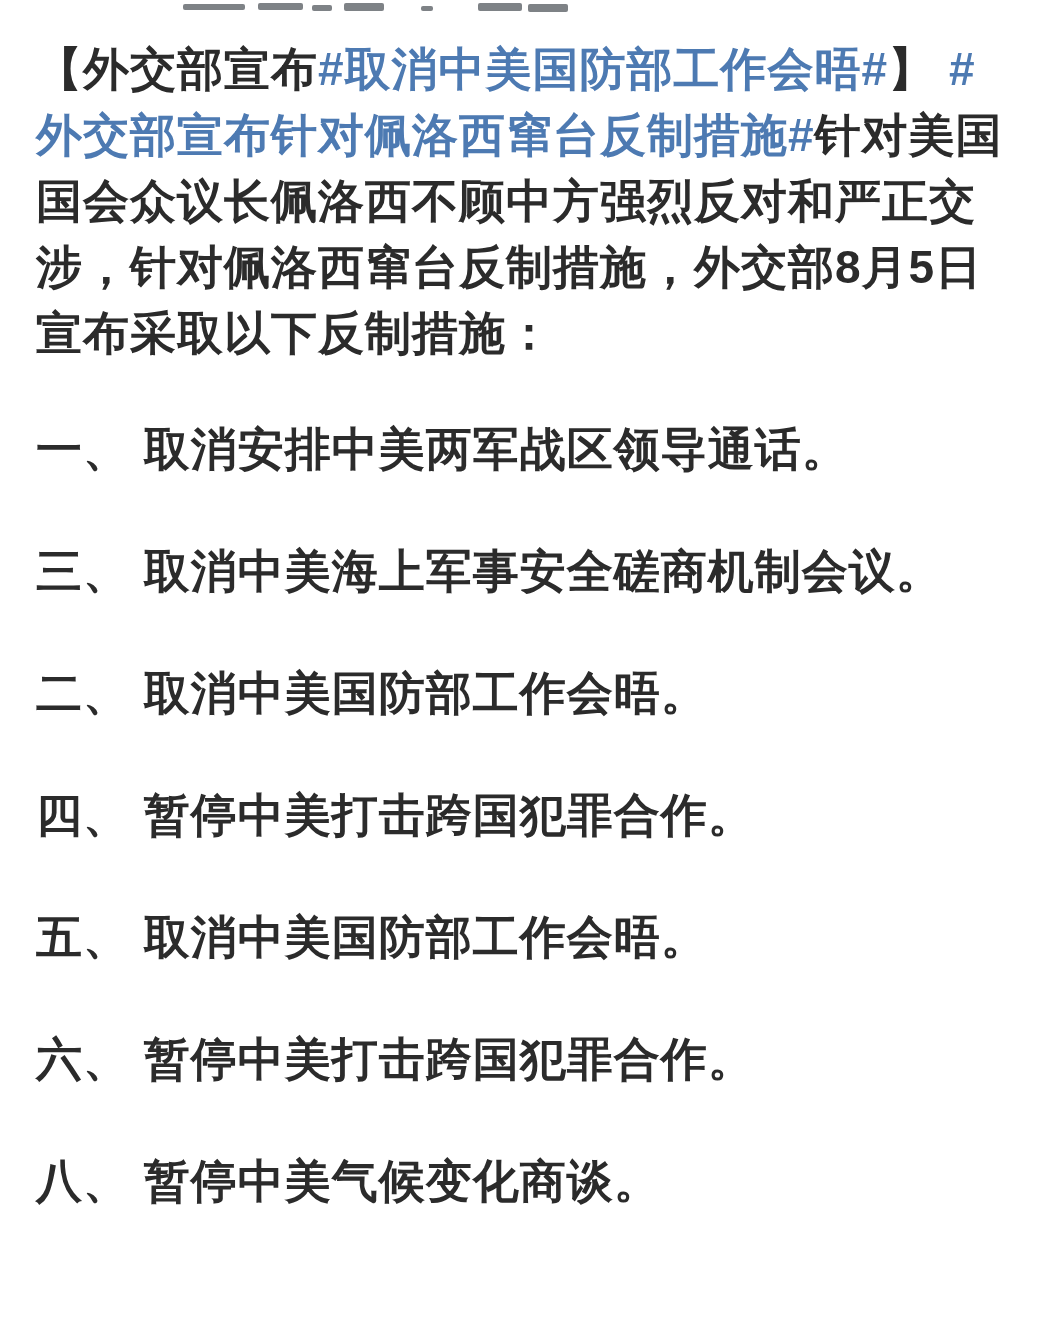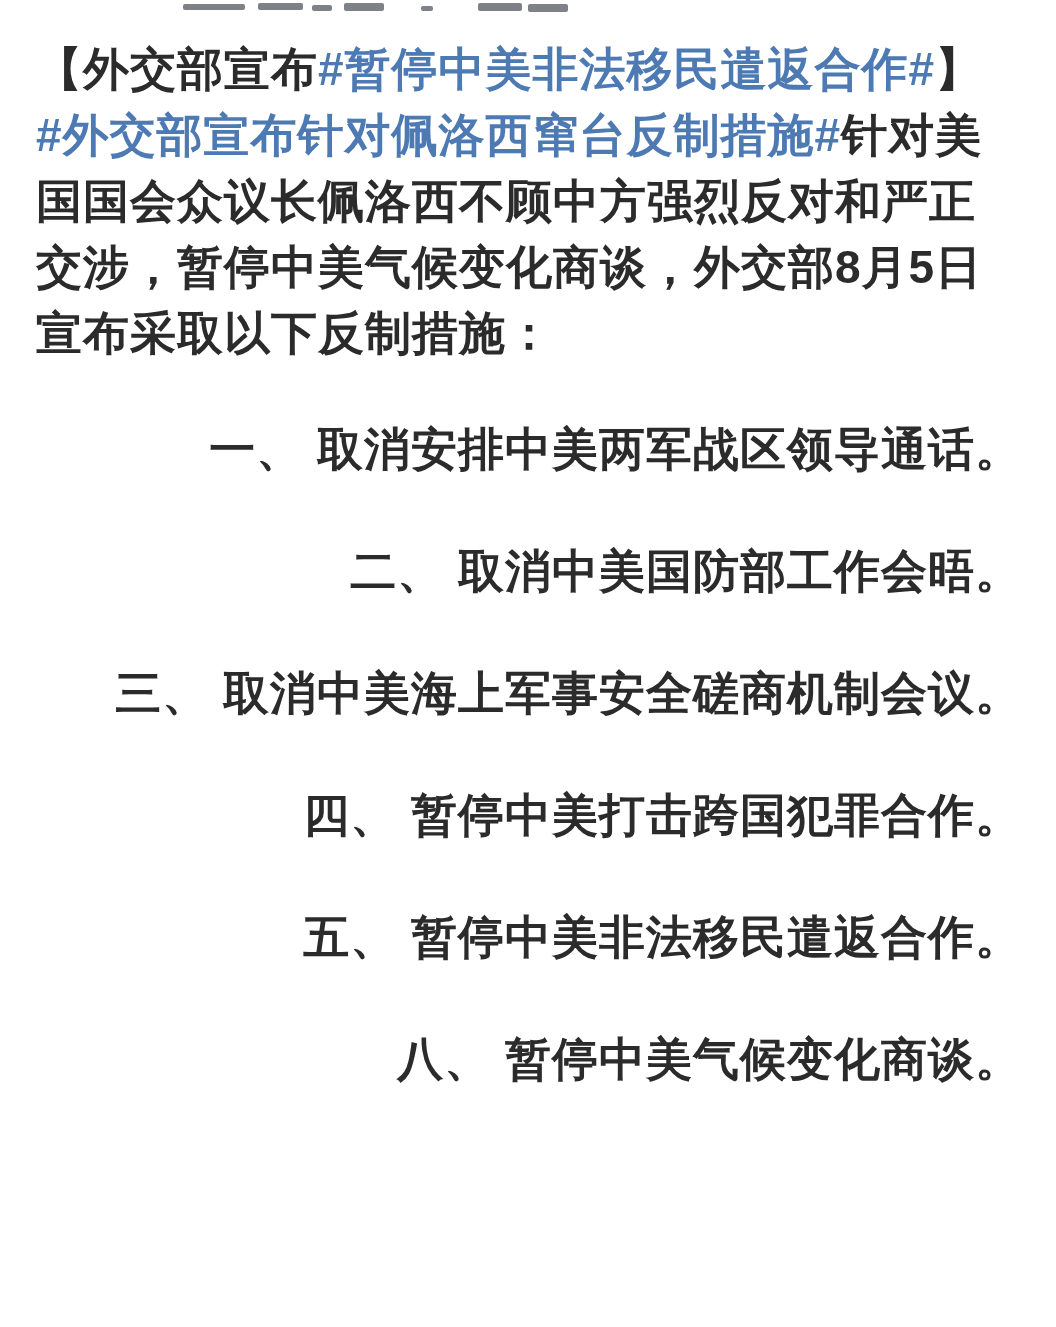--- a/index.html
+++ b/index.html
@@ -44,43 +44,43 @@
   .para .hashtag{color:var(--link);}
   .measures{margin:0;}
   .measure{
     margin:16px 0 56px 0;
     font-size:46px;
     line-height:66px;
     letter-spacing:1px;
     font-weight:600;
     color:var(--text);
     word-break:break-all;
-    text-align:right;
   }
   .measure:last-child{margin-bottom:0;}
 </style>
 </head>
 <body>
 
 <div class="page">
 
   <div class="cropped-top">
     <span class="frag" style="left:183px;top:4px;width:62px;height:6px;"></span>
     <span class="frag" style="left:258px;top:3px;width:45px;height:7px;"></span>
     <span class="frag" style="left:312px;top:5px;width:20px;height:6px;"></span>
     <span class="frag" style="left:344px;top:3px;width:40px;height:8px;"></span>
     <span class="frag" style="left:421px;top:6px;width:12px;height:5px;"></span>
     <span class="frag" style="left:478px;top:3px;width:44px;height:8px;"></span>
     <span class="frag" style="left:528px;top:4px;width:40px;height:8px;"></span>
   </div>
 
-  <p class="para"><span class="plain">【外交部宣布</span><span class="hashtag">#暂停中美非法移民遣返合作#</span><span class="plain">】 </span><span class="hashtag">#外交部宣布针对佩洛西窜台反制措施#</span><span class="plain">针对美国国会众议长佩洛西不顾中方强烈反对和严正交涉，暂停中美气候变化商谈，外交部8月5日宣布采取以下反制措施：</span></p>
+  <p class="para"><span class="plain">【外交部宣布</span><span class="hashtag">#取消中美国防部工作会晤#</span><span class="plain">】 </span><span class="hashtag">#外交部宣布针对佩洛西窜台反制措施#</span><span class="plain">针对美国国会众议长佩洛西不顾中方强烈反对和严正交涉，针对佩洛西窜台反制措施，外交部8月5日宣布采取以下反制措施：</span></p>
 
   <div class="measures">
       <p class="measure">一、 取消安排中美两军战区领导通话。</p>
+      <p class="measure">三、 取消中美海上军事安全磋商机制会议。</p>
       <p class="measure">二、 取消中美国防部工作会晤。</p>
-      <p class="measure">三、 取消中美海上军事安全磋商机制会议。</p>
       <p class="measure">四、 暂停中美打击跨国犯罪合作。</p>
-      <p class="measure">五、 暂停中美非法移民遣返合作。</p>
+      <p class="measure">五、 取消中美国防部工作会晤。</p>
+      <p class="measure">六、 暂停中美打击跨国犯罪合作。</p>
       <p class="measure">八、 暂停中美气候变化商谈。</p>
     </div>
 
 </div>
 
 </body></html>

